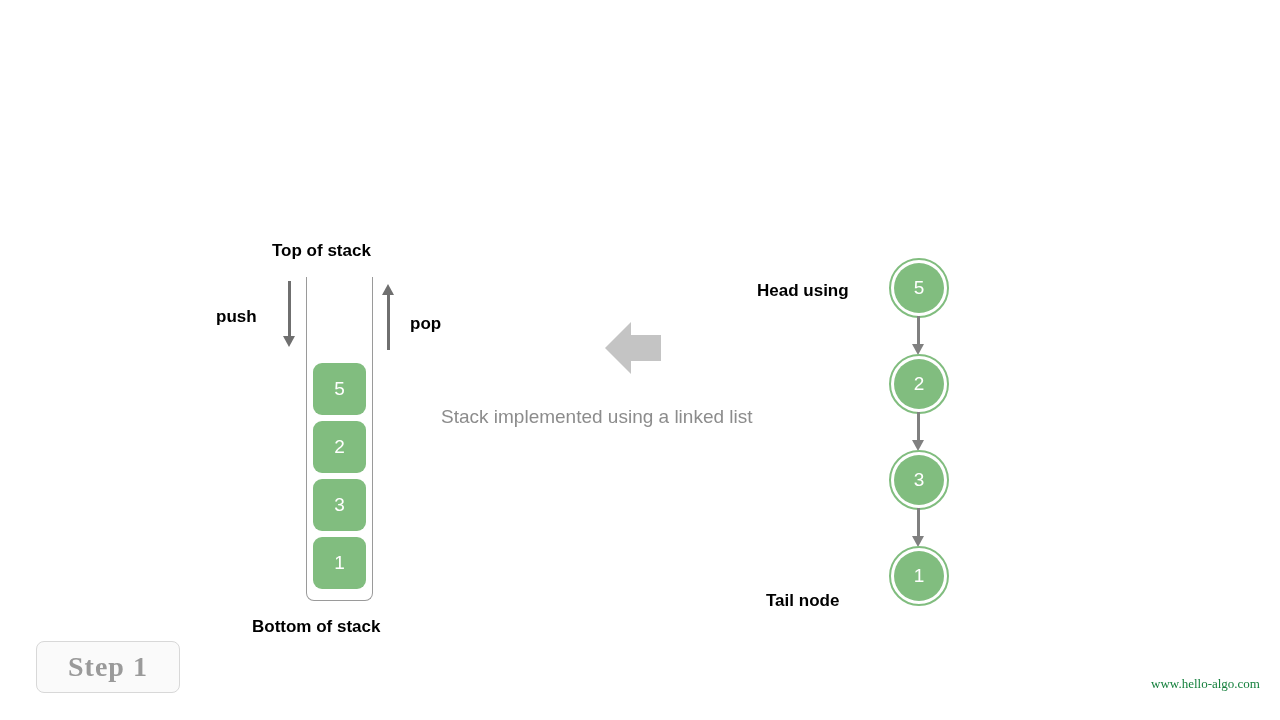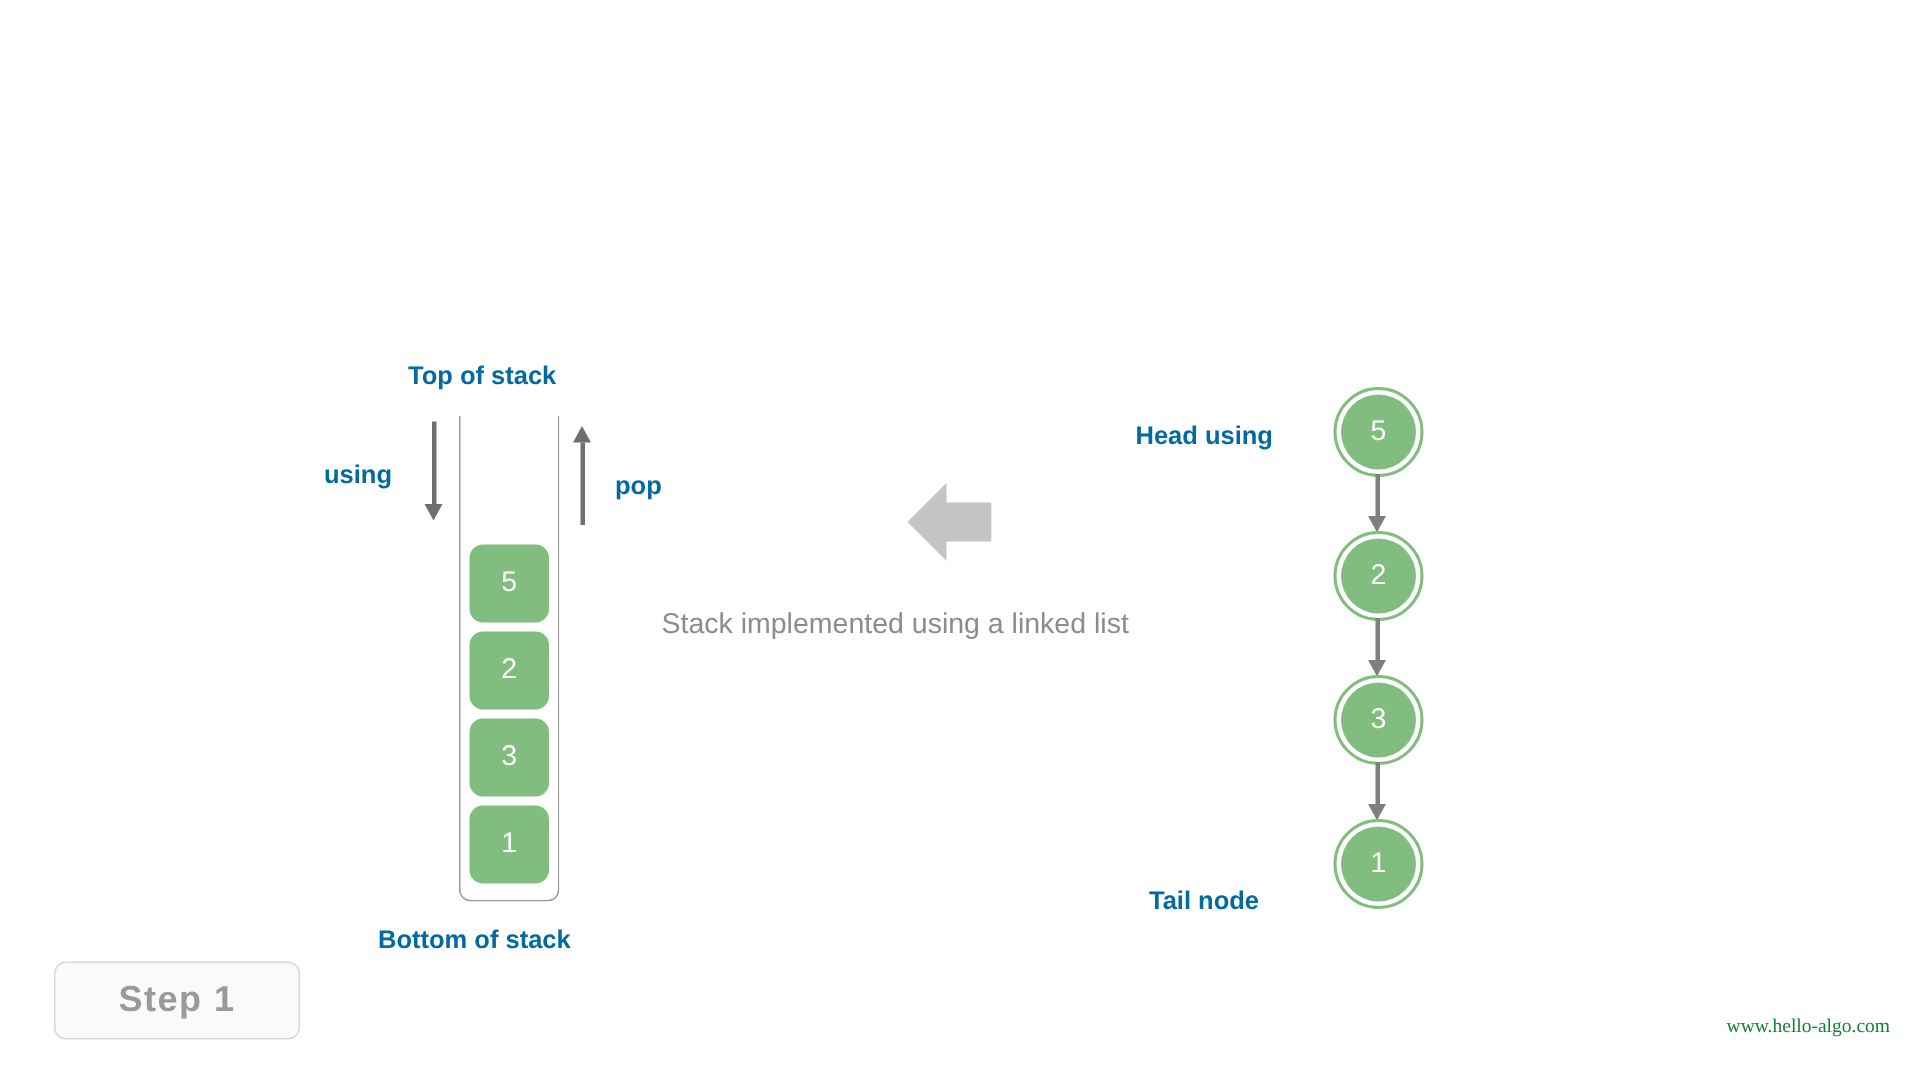--- a/index.html
+++ b/index.html
@@ -17,21 +17,21 @@
     position: relative;
     width: 1280px;
     height: 720px;
   }
 
   
   .label-bold {
     position: absolute;
     font-weight: bold;
     font-size: 17px;
-    color: #0369a1;
+    color: #000000;
     white-space: nowrap;
   }
   .caption {
     position: absolute;
     font-size: 19px;
     color: #8c8c8c;
     white-space: nowrap;
     text-align: center;
   }
 
@@ -135,31 +135,31 @@
     border-left: 6.5px solid transparent;
     border-right: 6.5px solid transparent;
     border-top: 11px solid #808080;
   }
 
   
   #step-badge {
     position: absolute;
     left: 36px;
     top: 641px;
-    width: 164px;
+    width: 144px;
     height: 52px;
     border: 1px solid #d8d8d8;
     border-radius: 8px;
     background: #fafafa;
     display: flex;
     align-items: center;
     justify-content: center;
-    font-family: Liberation Sans, sans-serif;
+    font-family: Liberation Serif, serif;
     font-weight: bold;
-    font-size: 24px;
+    font-size: 28px;
     letter-spacing: 1px;
     color: #9a9a9a;
     box-sizing: border-box;
   }
   #watermark {
     position: absolute;
     right: 20px;
     top: 676px;
     font-family: Liberation Serif, serif;
     font-size: 13px;
@@ -167,21 +167,21 @@
     white-space: nowrap;
   }
 </style>
 </head>
 <body>
 
 <div id="stage">
 
   <div class="label-bold" style="left:272px; top:241px;">Top of stack</div>
 
-  <div class="label-bold" style="left:216px; top:307px;">using</div>
+  <div class="label-bold" style="left:216px; top:307px;">push</div>
 
   <div class="label-bold" style="left:410px; top:314px;">pop</div>
 
   <div class="vline" id="push-shaft"></div>
   <div class="vhead" id="push-head"></div>
   <div class="vline" id="pop-shaft"></div>
   <div class="vhead" id="pop-head"></div>
 
   <div id="stack-container"></div>
 

